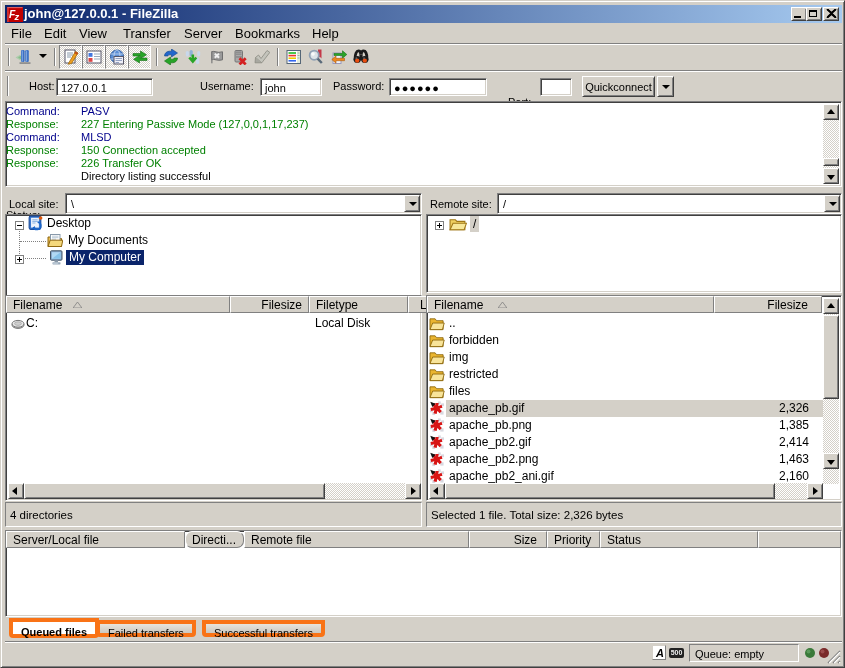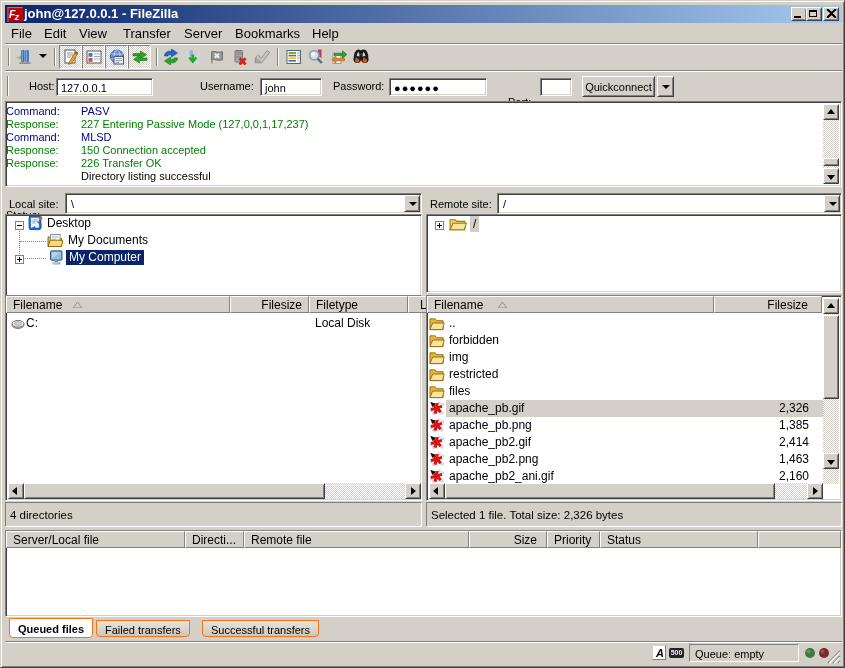--- a/index.html
+++ b/index.html
@@ -77,21 +77,21 @@
   box-shadow: inset 1px 1px 0 #404040, inset -1px -1px 0 #d4d0c8; }
 .trow { position:absolute; height:17px; font-size:12px; line-height:17px; white-space:nowrap; color:#000; }
 .hdr { position:absolute; top:0; height:17px; background:#d4d0c8; font-size:12px; line-height:16px;
   border:1px solid; border-color:#fff #808080 #808080 #fff; padding-left:6px; }
 
 .stbar { position:absolute; height:25px; background:#d4d0c8; font-size:11.5px;
   border:1px solid; border-color:#808080 #fff #fff #808080; }
 .stbar div { position:absolute; left:4px; top:6px; }
 
 .tab { position:absolute; top:0; height:20px; font-size:11px;
-  background:linear-gradient(#e8e4dc,#ccc8c0); border:1px solid #f97316;
+  background:linear-gradient(#e8e4dc,#ccc8c0); border:4px solid #f97316;
   border-radius:0 0 4px 4px; padding:3px 8px 0 8px; }
 
 #statusbar { left:4px; top:641px; width:837px; height:23px; font-size:11px; }
 .sb.dither { background-color:#fff;
   background-image: linear-gradient(45deg,#d4d0c8 25%,transparent 25%,transparent 75%,#d4d0c8 75%),
                     linear-gradient(45deg,#d4d0c8 25%,transparent 25%,transparent 75%,#d4d0c8 75%);
   background-size:2px 2px; background-position:0 0,1px 1px; }
 
 .pm { position:absolute; width:9px; height:9px; background:#fff; border:1px solid #808080; }
 .pmh { position:absolute; left:1px; top:3px; width:5px; height:1px; background:#000; }
@@ -492,21 +492,21 @@
 
 <div class="stbar" style="left:4px;top:501px;width:417px;">
       <div>4 directories</div>
     </div>
 <div class="stbar" style="left:425px;top:501px;width:416px;">
       <div>Selected 1 file. Total size: 2,326 bytes</div>
     </div>
 
 <div class="pane" style="left:4px;top:529px;width:837px;height:87px;">
   <div class="hdr" style="left:0;width:179px;">Server/Local file</div>
-  <div class="hdr" style="left:179px;width:59px;">Directi...</div>
+  <div class="hdr" style="left:179px;width:59px;border-radius:7px;">Directi...</div>
   <div class="hdr" style="left:238px;width:225px;">Remote file</div>
   <div class="hdr" style="left:463px;width:78px;text-align:right;padding:0 9px 0 0;">Size</div>
   <div class="hdr" style="left:541px;width:53px;">Priority</div>
   <div class="hdr" style="left:594px;width:158px;">Status</div>
   <div class="hdr" style="left:752px;width:83px;"></div>
 </div>
 
 <div class="abs" style="left:4px;top:617px;width:837px;height:22px;">
   <span class="tab" style="left:4px;top:0px;height:20px;background:#fff;font-weight:bold;padding-top:4px;">Queued files</span>
   <span class="tab" style="left:91px;top:2px;height:17px;">Failed transfers</span>

